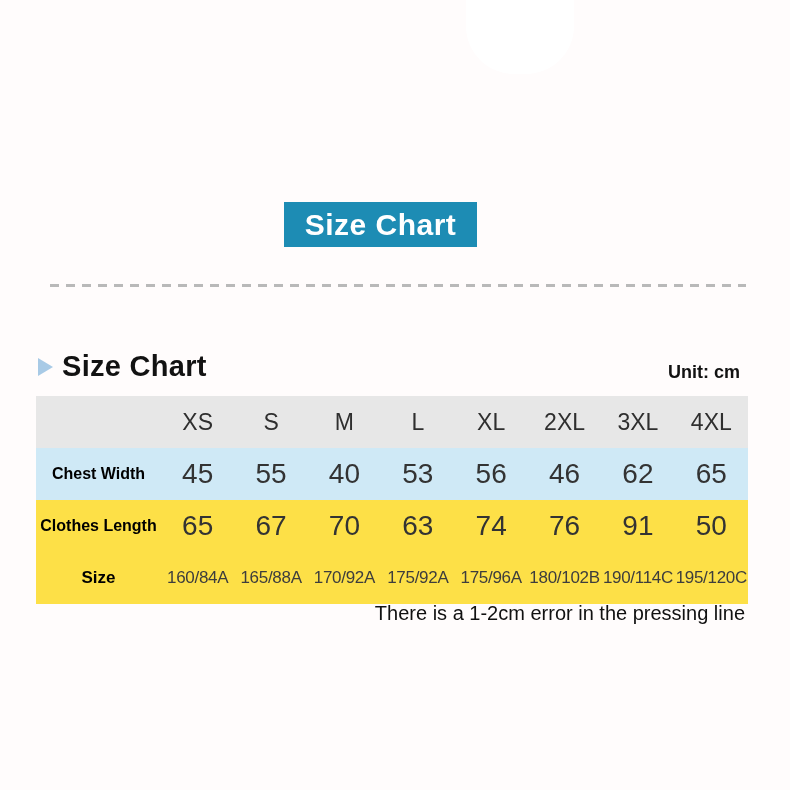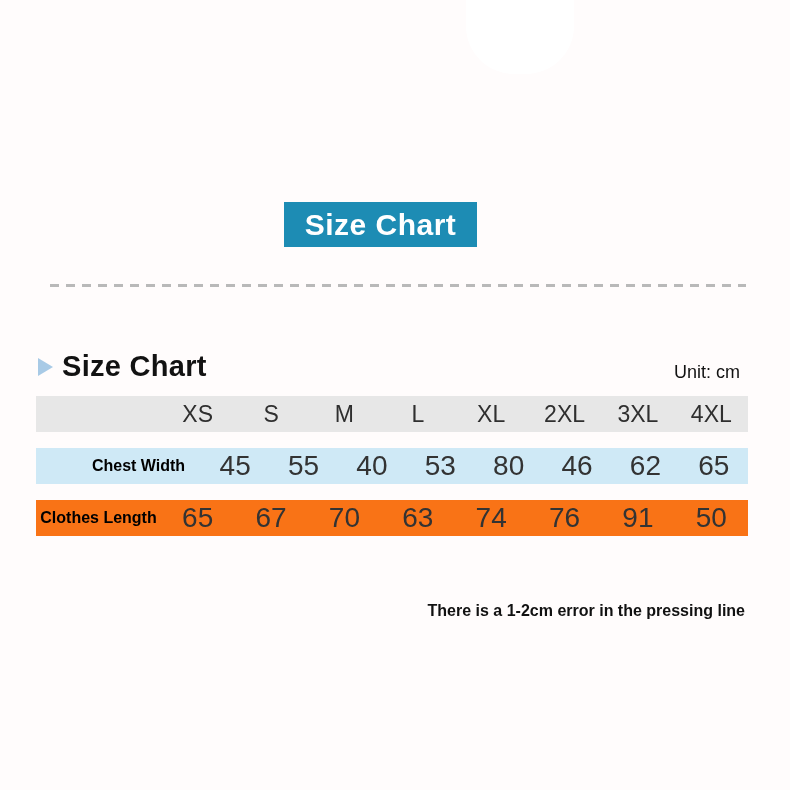--- a/index.html
+++ b/index.html
@@ -83,43 +83,43 @@
     font-size: 29px;
     font-weight: bold;
     color: #121212;
     letter-spacing: 0.3px;
   }
   .unit-label {
     position: absolute;
     right: 50px;
     top: 362px;
     font-size: 18px;
-    font-weight: normal;
+    font-weight: bold;
     color: #121212;
     margin-left: 25px;
   }
 
   
   .size-table {
     position: absolute;
     left: 36px;
     top: 396px;
     width: 712px;
   }
   .t-row {
     display: grid;
     grid-template-columns: 125px repeat(8, 1fr);
-    height: 36px;
-    margin-bottom: 16px;
+    height: 52px;
+    margin-bottom: 0;
     align-items: center;
     text-align: center;
   }
   .t-row.header-row { background: #e7e7e7; }
-  .t-row.blue-row   { background: #cfe9f6; padding-left: 40px; }
-  .t-row.grey-row   { background: #f97316; }
+  .t-row.blue-row   { background: #cfe9f6; }
+  .t-row.grey-row   { background: #fde047; }
   .t-col-head {
     font-size: 23px;
     color: #2f2f2f;
   }
   .t-label {
     font-size: 16px;
     font-weight: bold;
     color: #000000;
   }
   .t-val {
@@ -131,22 +131,22 @@
     font-size: 17px;
     color: #3d3d3d;
     letter-spacing: -0.3px;
   }
 
   
   .note {
     position: absolute;
     right: 45px;
     top: 602px;
-    font-size: 16px;
-    font-weight: bold;
+    font-size: 20px;
+    font-weight: normal;
     color: #111111;
   }
 </style>
 </head>
 <body>
 
 <div class="stage">
 
   <div class="photo-remnant-edge"></div>
   <div class="photo-remnant"></div>
@@ -176,37 +176,48 @@
       <span class="t-col-head">3XL</span>
       <span class="t-col-head">4XL</span>
     </div>
 
     <div class="t-row blue-row">
       <span class="t-label">Chest Width</span>
       <span class="t-val">45</span>
       <span class="t-val">55</span>
       <span class="t-val">40</span>
       <span class="t-val">53</span>
-      <span class="t-val">80</span>
+      <span class="t-val">56</span>
       <span class="t-val">46</span>
       <span class="t-val">62</span>
       <span class="t-val">65</span>
     </div>
 
     <div class="t-row grey-row">
       <span class="t-label">Clothes Length</span>
       <span class="t-val">65</span>
       <span class="t-val">67</span>
       <span class="t-val">70</span>
       <span class="t-val">63</span>
       <span class="t-val">74</span>
       <span class="t-val">76</span>
       <span class="t-val">91</span>
       <span class="t-val">50</span>
     </div>
 
 
+    <div class="t-row grey-row size-row">
+      <span class="t-label">Size</span>
+      <span class="t-val">160/84A</span>
+      <span class="t-val">165/88A</span>
+      <span class="t-val">170/92A</span>
+      <span class="t-val">175/92A</span>
+      <span class="t-val">175/96A</span>
+      <span class="t-val">180/102B</span>
+      <span class="t-val">190/114C</span>
+      <span class="t-val">195/120C</span>
+    </div>
 
   </div>
 
   <div class="note">There is a 1-2cm error in the pressing line</div>
 
 </div>
 
 </body></html>

